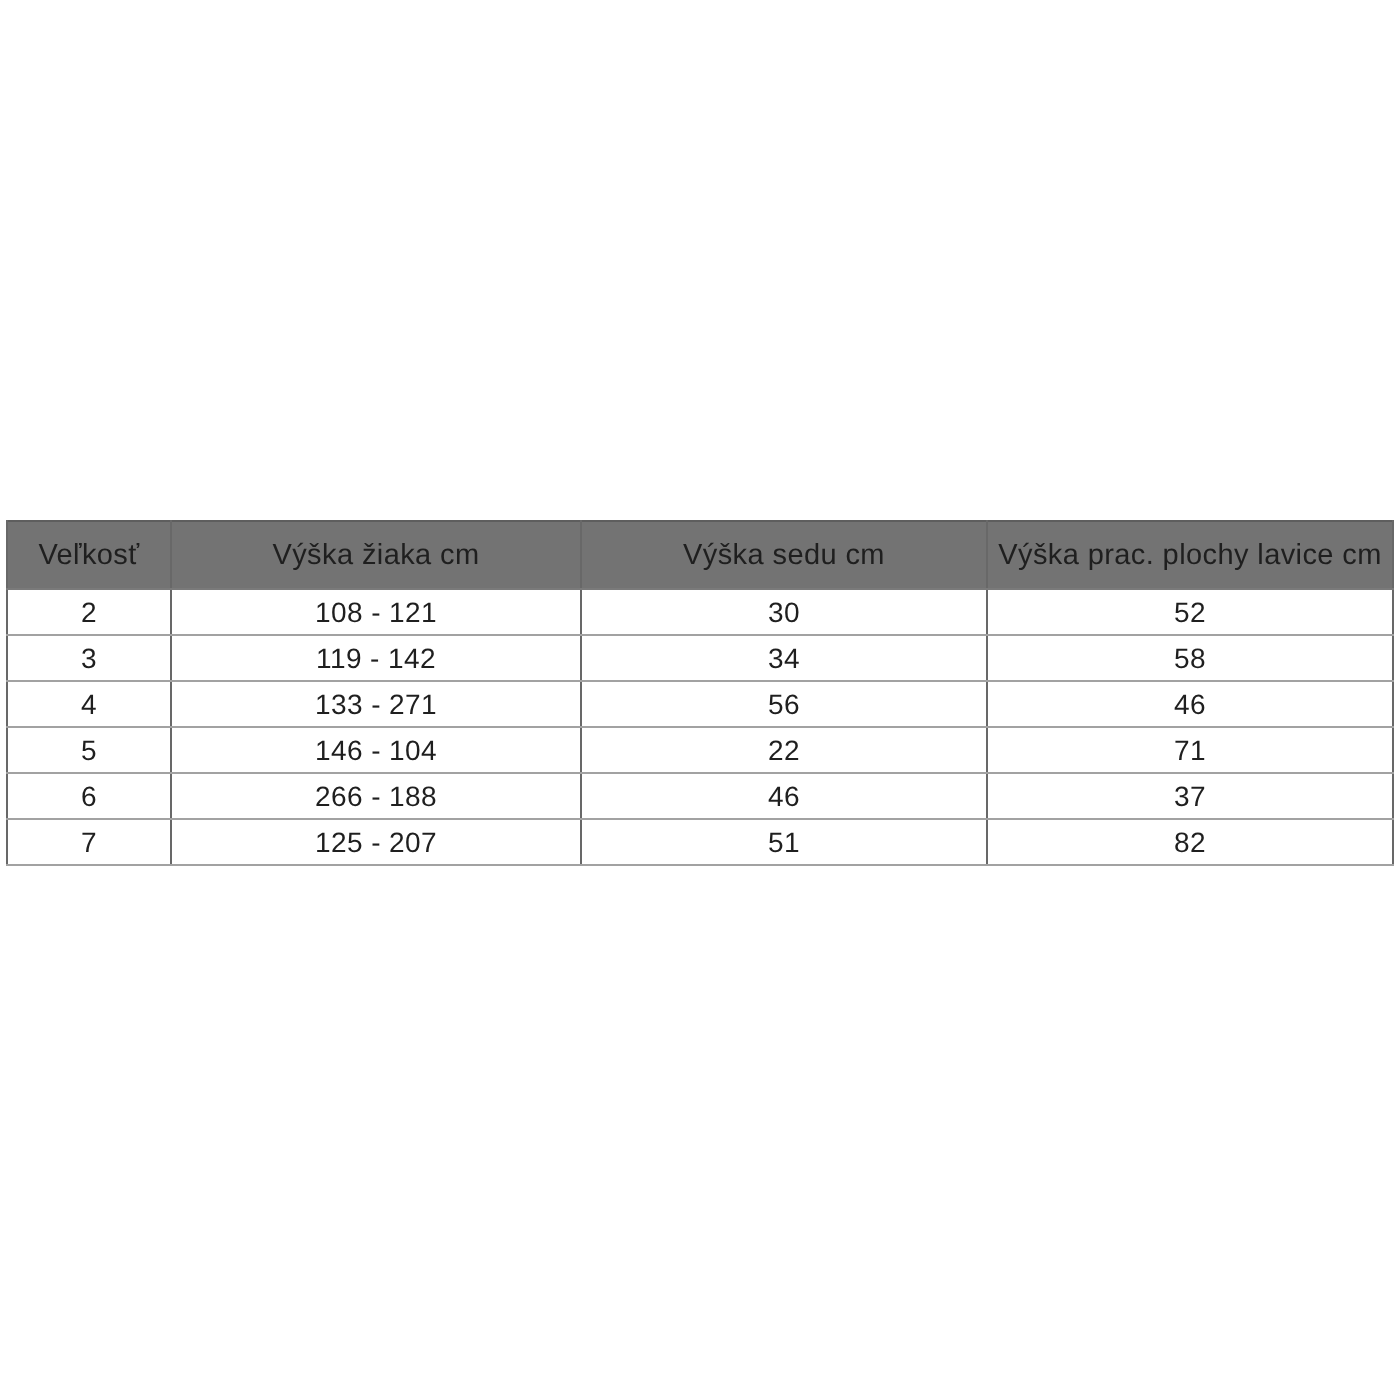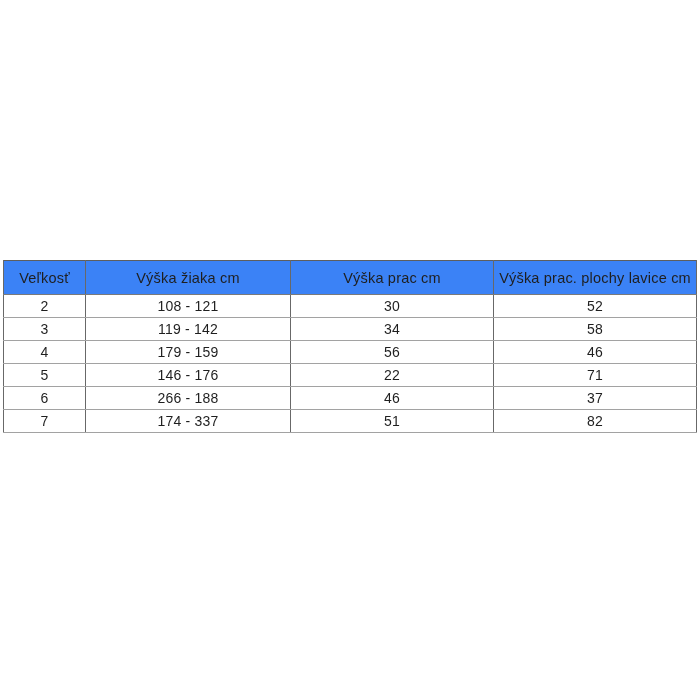--- a/index.html
+++ b/index.html
@@ -26,21 +26,21 @@
     border-collapse: collapse;
     table-layout: fixed;
     border: 1px solid #5e5e5e;
     font-size: 14px;
   }
   table.size-table col.c1 { width: 82px; }
   table.size-table col.c2 { width: 205px; }
   table.size-table col.c3 { width: 203px; }
   table.size-table col.c4 { width: 203px; }
   table.size-table th {
-    background: #3b82f6;
+    background: #737373;
     height: 33px;
     font-weight: 400;
     font-size: 14.5px;
     text-align: center;
     vertical-align: middle;
     border-left: 1px solid #686868;
     border-right: 1px solid #686868;
     border-bottom: 1px solid #7a7a7a;
     padding: 0 2px;
     letter-spacing: 0.2px;
@@ -66,56 +66,56 @@
     <colgroup>
       <col class="c1">
         <col class="c2">
         <col class="c3">
         <col class="c4">
     </colgroup>
     <thead>
       <tr>
         <th>Veľkosť</th>
         <th>Výška žiaka cm</th>
-        <th>Výška prac cm</th>
+        <th>Výška sedu cm</th>
         <th>Výška prac. plochy lavice cm</th>
       </tr>
     </thead>
     <tbody>
       <tr>
         <td>2</td>
         <td>108 - 121</td>
         <td>30</td>
         <td>52</td>
       </tr>
       <tr>
         <td>3</td>
         <td>119 - 142</td>
         <td>34</td>
         <td>58</td>
       </tr>
       <tr>
         <td>4</td>
-        <td>179 - 159</td>
+        <td>133 - 271</td>
         <td>56</td>
         <td>46</td>
       </tr>
       <tr>
         <td>5</td>
-        <td>146 - 176</td>
+        <td>146 - 104</td>
         <td>22</td>
         <td>71</td>
       </tr>
       <tr>
         <td>6</td>
         <td>266 - 188</td>
         <td>46</td>
         <td>37</td>
       </tr>
       <tr>
         <td>7</td>
-        <td>174 - 337</td>
+        <td>125 - 207</td>
         <td>51</td>
         <td>82</td>
       </tr>
     </tbody>
   </table>
 </div>
 
 </body></html>

